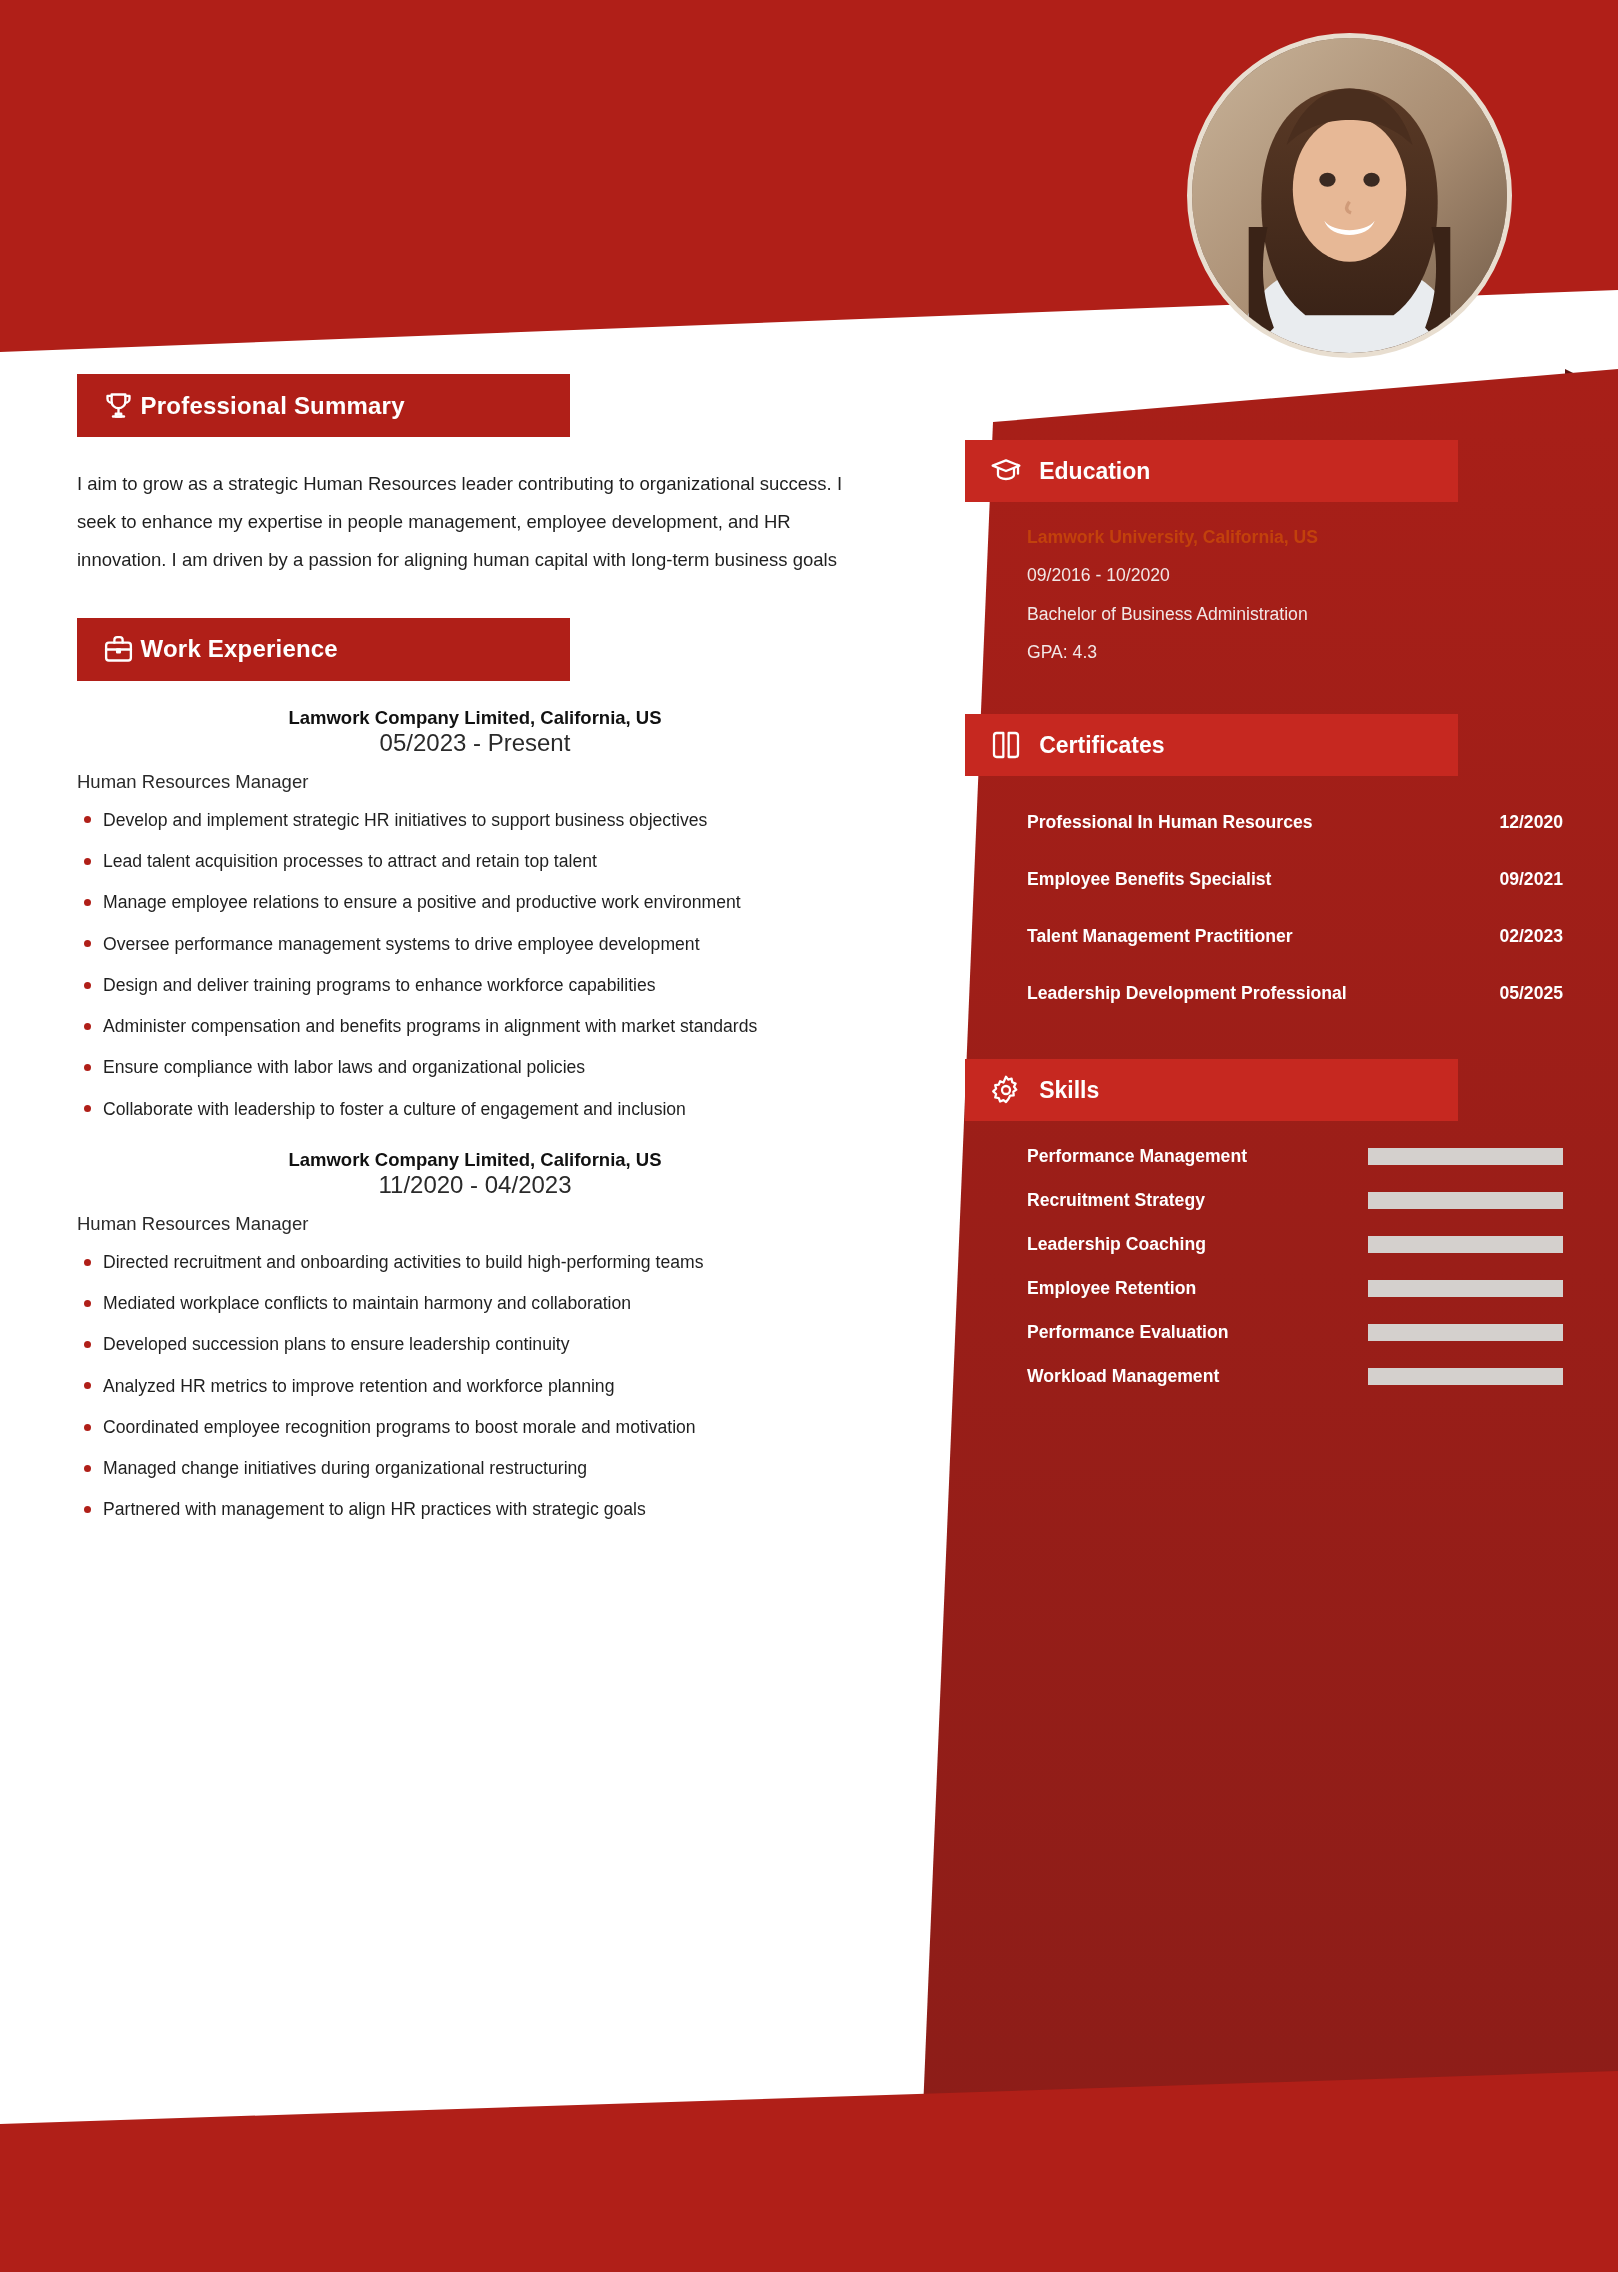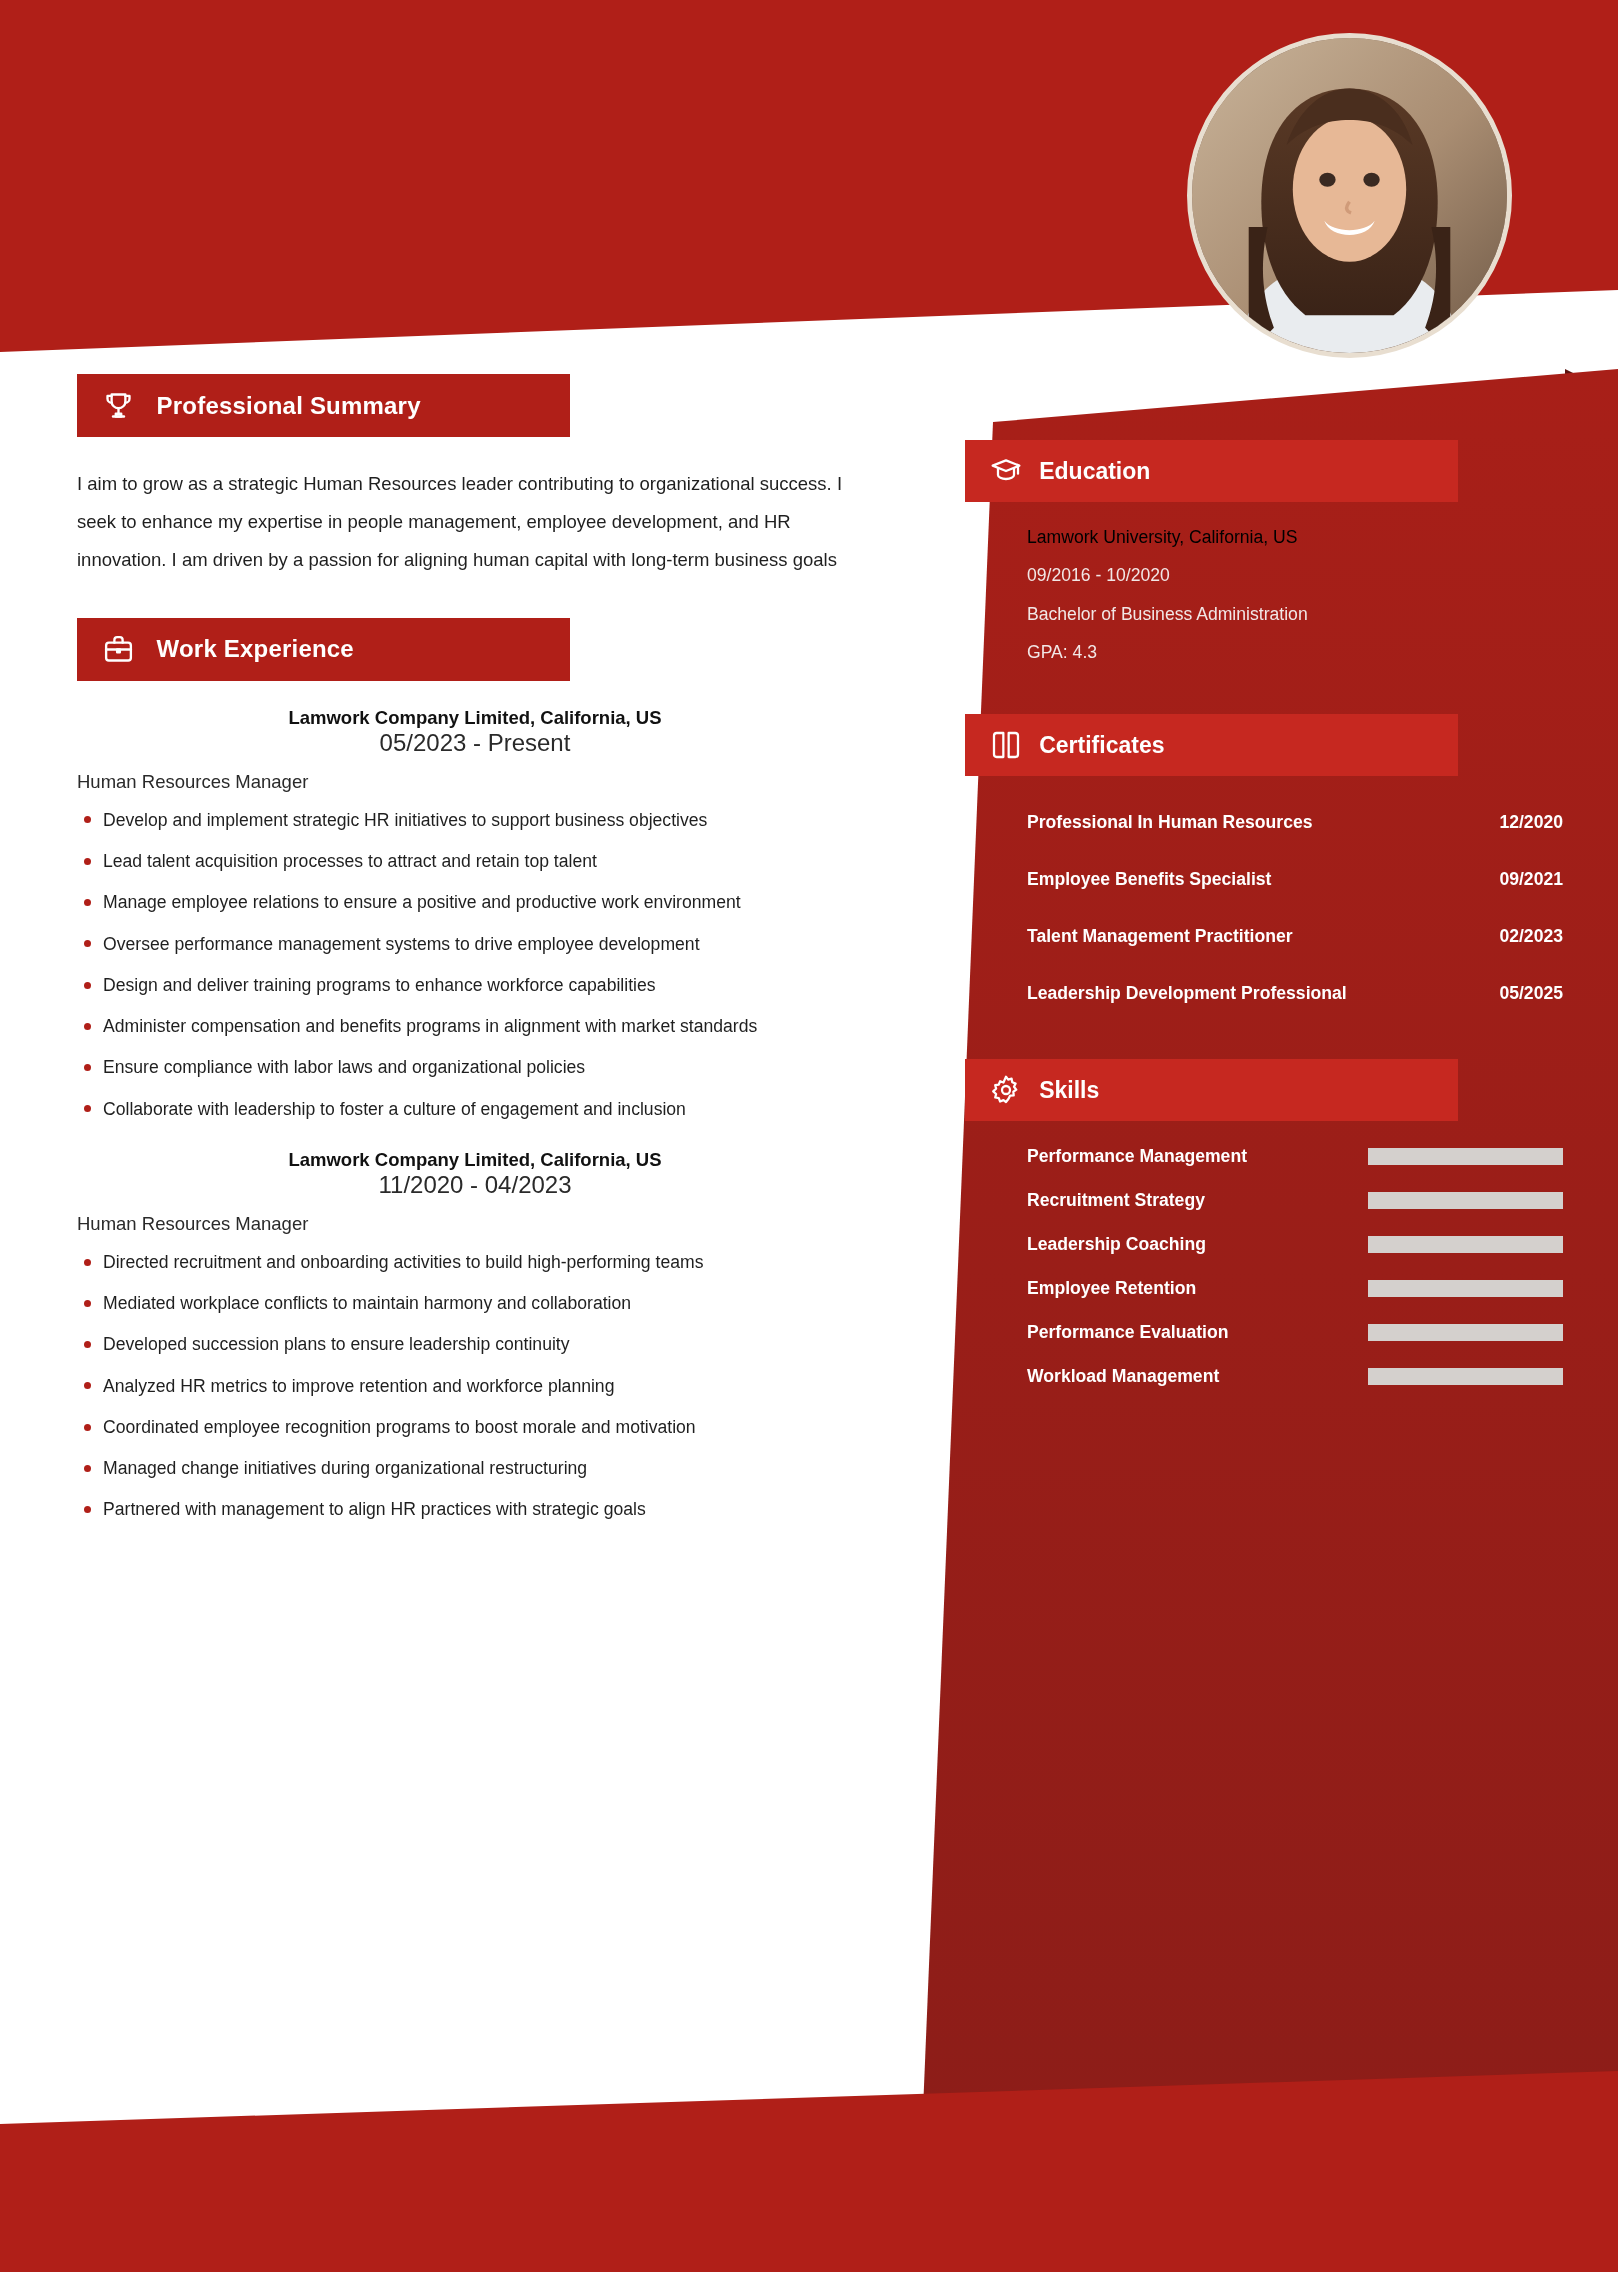--- a/index.html
+++ b/index.html
@@ -116,21 +116,21 @@
     left: 77px; top: 374px;
     width: 809px;
     z-index: 4;
   }
   .section-banner {
     position: relative;
     display: flex; align-items: center;
     height: 63px;
     background: #b01f18;
     padding-left: 24.6px;
-    gap: 22px;
+    gap: 6px;
     width: 493px;
   }
   .section-banner .sb-icon { width: 33px; height: 33px; }
   .section-banner .sb-icon svg { display:block; width:100%; height:100%; }
   .section-banner .sb-title {
     color: #ffffff; font-size: 24px; font-weight: bold;
     letter-spacing: 0.2px;
   }
   .summary-text {
     margin-top: 28px;
@@ -180,21 +180,21 @@
     background: #c62820;
     padding-left: 24.6px;
     gap: 17.6px;
     width: 493px;
     margin-left: 42px;
   }
   .r-banner .sb-icon { width: 32px; height: 32px; }
   .r-banner .sb-icon svg { display:block; width:100%; height:100%; }
   .r-banner .sb-title { color:#fff; font-size: 23px; font-weight: bold; }
   .r-body { padding-left: 104px; padding-right: 55px; margin-top: 24.6px; }
-  .edu-school { color: #000000; font-size: 17.6px; font-weight: normal; }
+  .edu-school { color: #c2410c; font-size: 17.6px; font-weight: bold; }
   .edu-line { color: #f2e7e6; font-size: 17.6px; margin-top: 17.6px; }
   .cert-row {
     display: flex; justify-content: space-between; align-items: baseline;
     margin-top: 36px;
     color: #ffffff; font-size: 17.6px;
   }
   .cert-name { font-weight: bold; }
   .cert-date { font-weight: bold; }
   .skill-row {
     display: flex; align-items: center; justify-content: space-between;

